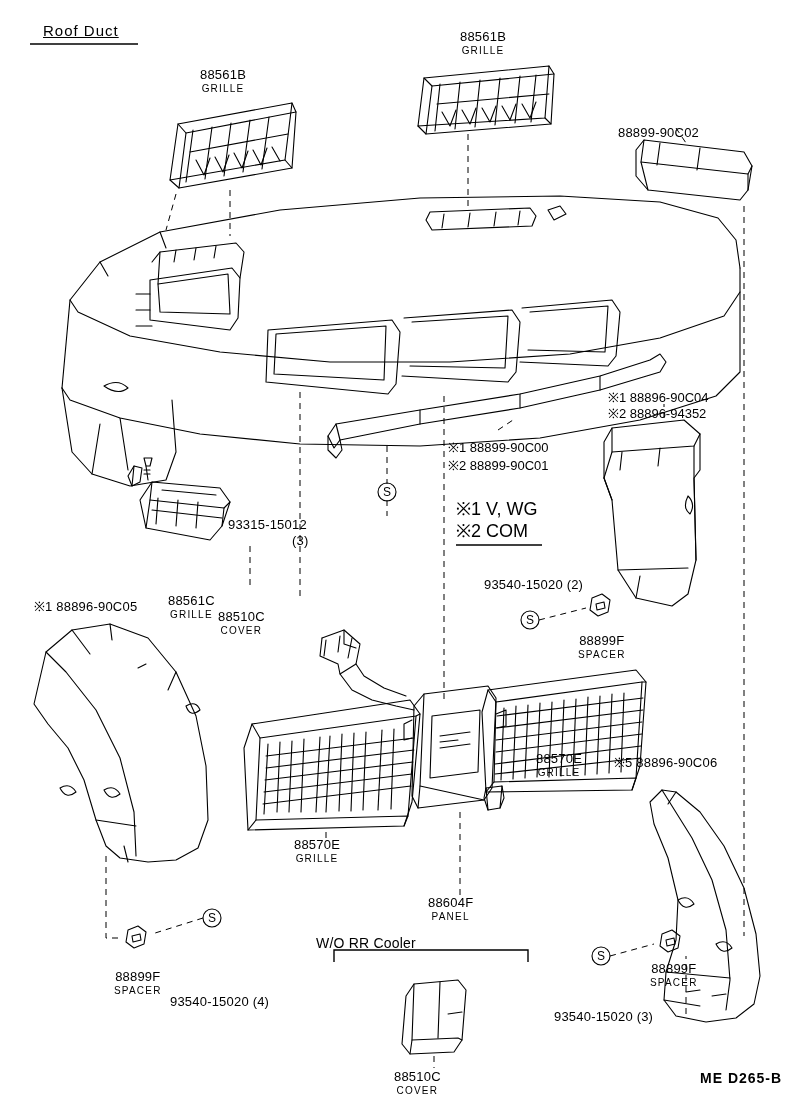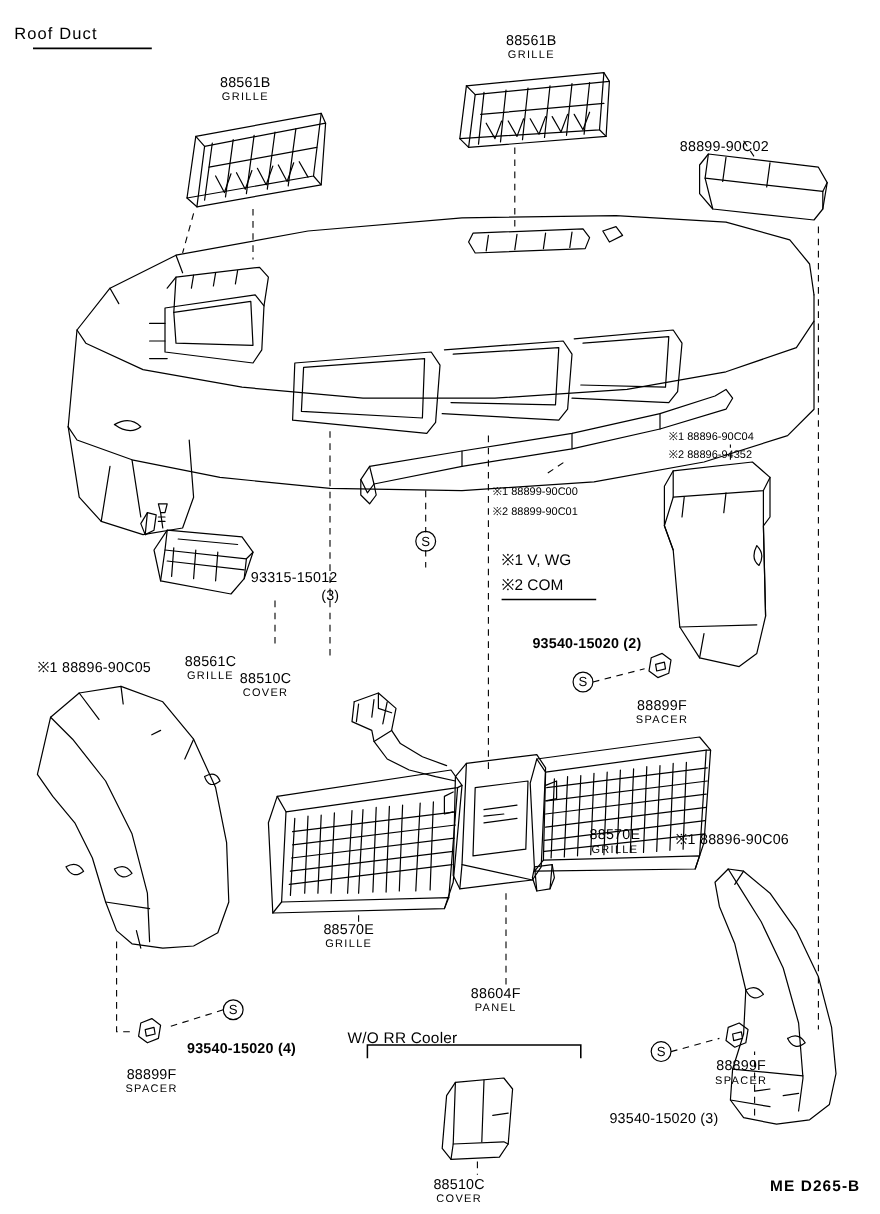--- a/index.html
+++ b/index.html
@@ -39,27 +39,27 @@
   }
   .lbl.center { text-align: center; }
   .title {
     position: absolute;
     font-size: 15px;
     letter-spacing: 1px;
     padding-bottom: 2px;
   }
   .note {
     position: absolute;
-    font-size: 10px;
+    font-size: 13px;
     line-height: 16px;
     white-space: nowrap;
   }
   .legend {
     position: absolute;
-    font-size: 14px;
+    font-size: 18px;
     line-height: 18px;
     white-space: nowrap;
   }
   .footer {
     position: absolute;
     font-size: 14px;
     letter-spacing: 1px;
   }
 </style>
 </head>
@@ -379,21 +379,21 @@
 
     <g fill="none" stroke="#000" stroke-width="1.6">
       <path d="M30 44 L138 44"></path>
     </g>
 
     <g fill="none" stroke="#000" stroke-width="1.4">
       <path d="M456 545 L542 545"></path>
     </g>
   </svg>
 
-  <div class="title" style="left:13px; top:22px;">Roof Duct</div>
+  <div class="title" style="left:43px; top:22px;text-decoration:underline;">Roof Duct</div>
 
   <div class="lbl center" style="left:200px; top:68px;">
     <span>88561B</span>
     <span class="sub">GRILLE</span>
   </div>
 
   <div class="lbl center" style="left:460px; top:30px;">
     <span>88561B</span>
     <span class="sub">GRILLE</span>
   </div>
@@ -419,21 +419,21 @@
 
   <div class="note" style="left:448px; top:440px;">※1 88899-90C00</div>
   <div class="note" style="left:448px; top:458px;">※2 88899-90C01</div>
 
   <div class="note" style="left:608px; top:390px;">※1 88896-90C04</div>
   <div class="note" style="left:608px; top:406px;">※2 88896-94352</div>
 
   <div class="legend" style="left:456px; top:500px;">※1 V, WG</div>
   <div class="legend" style="left:456px; top:522px;">※2 COM</div>
 
-  <div class="lbl" style="left:484px; top:578px;font-weight:bold;">
+  <div class="lbl" style="left:484px; top:578px;">
     <span>93540-15020</span>
     <span>(2)</span>
   </div>
 
   <div class="lbl center" style="left:578px; top:634px;">
     <span>88899F</span>
     <span class="sub">SPACER</span>
   </div>
 
   <div class="lbl" style="left:34px; top:600px;">※1 88896-90C05</div>
@@ -446,23 +446,23 @@
   <div class="lbl center" style="left:536px; top:752px;">
     <span>88570E</span>
     <span class="sub">GRILLE</span>
   </div>
 
   <div class="lbl center" style="left:428px; top:896px;">
     <span>88604F</span>
     <span class="sub">PANEL</span>
   </div>
 
-  <div class="lbl" style="left:614px; top:756px;">※1 88896-90C06</div>
-
-  <div class="lbl" style="left:170px; top:946px;font-weight:bold;">
+  <div class="lbl" style="left:614px; top:756px;">※5 88896-90C06</div>
+
+  <div class="lbl" style="left:170px; top:995px;">
     <span>93540-15020</span>
     <span>(4)</span>
   </div>
 
   <div class="lbl center" style="left:114px; top:970px;">
     <span>88899F</span>
     <span class="sub">SPACER</span>
   </div>
 
   <div class="lbl center" style="left:650px; top:962px;">

